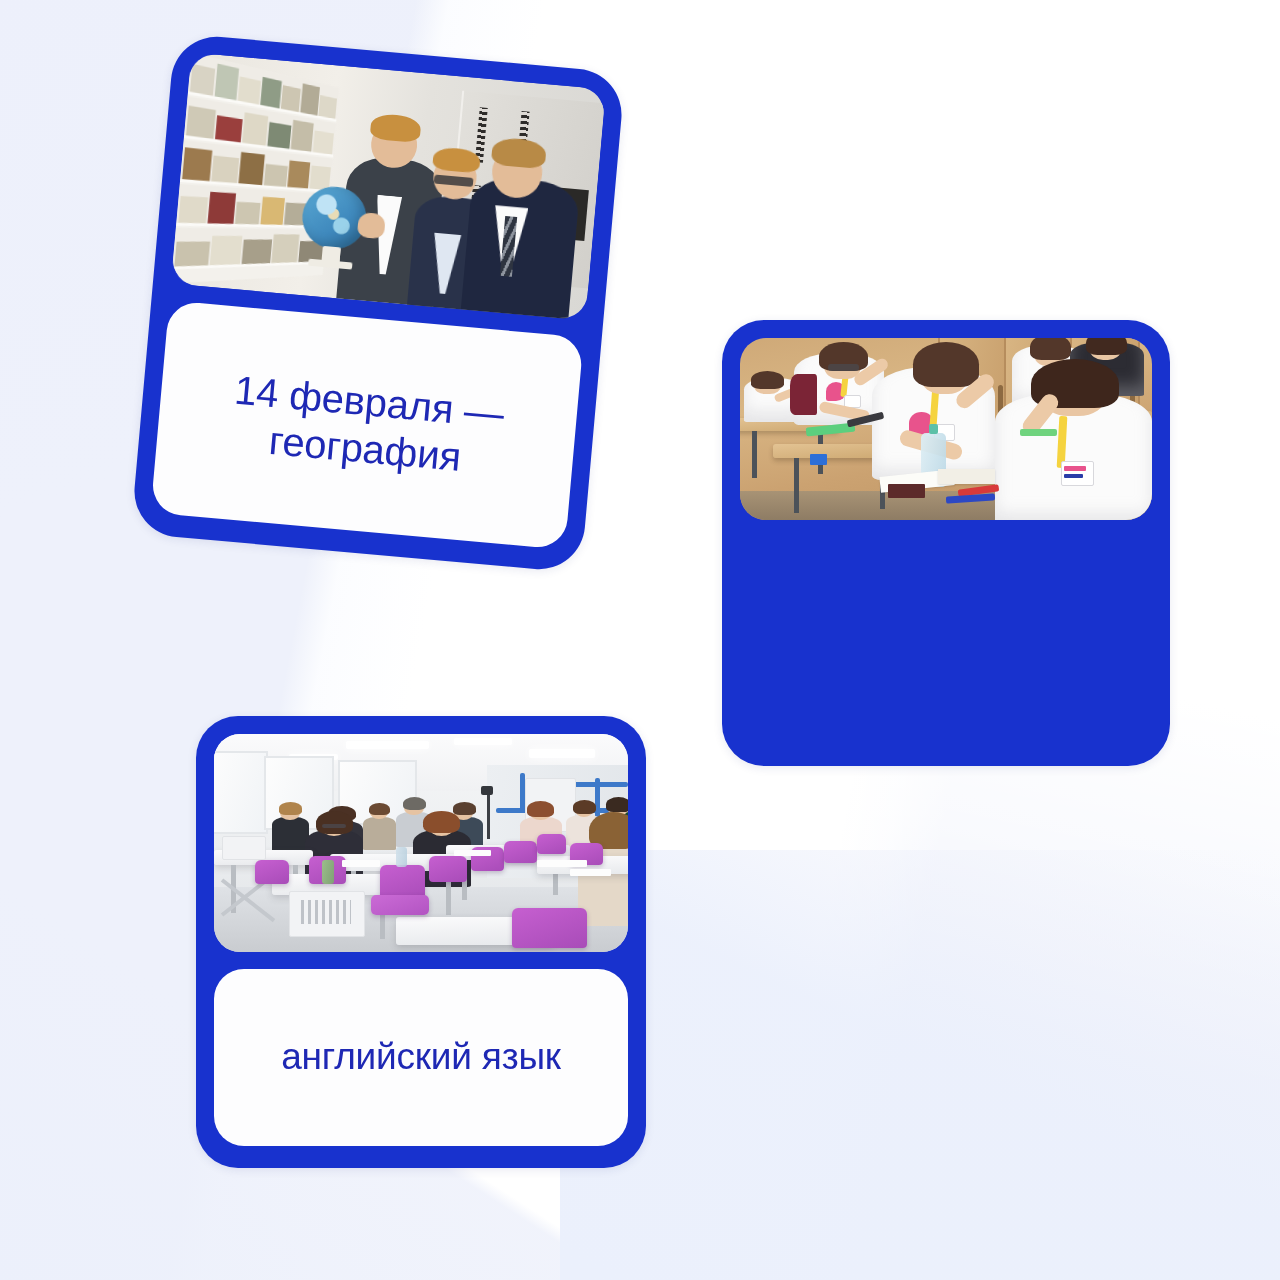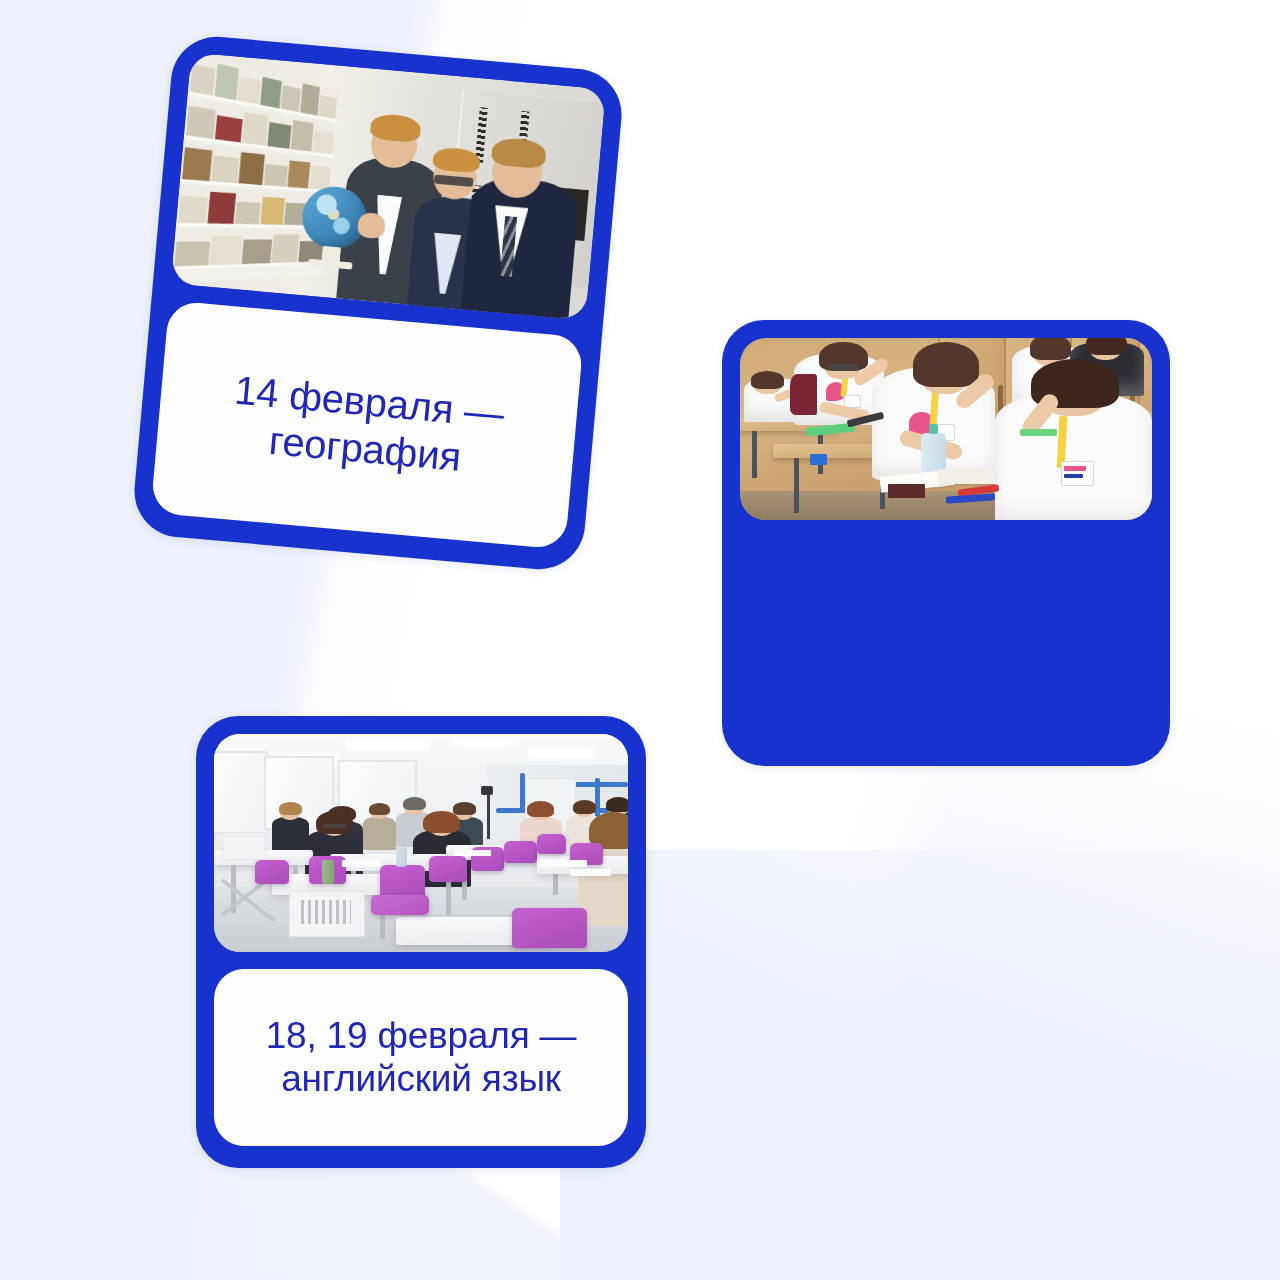--- a/index.html
+++ b/index.html
@@ -700,19 +700,18 @@
         <div class="clC-paper" style="left:31%; top:58%; width:9%; height:3%;"></div>
         <div class="clC-paper" style="left:58%; top:53%; width:9%; height:3%;"></div>
         <div class="clC-paper" style="left:78%; top:58%; width:12%; height:3%;"></div>
         <div class="clC-paper" style="left:86%; top:62%; width:10%; height:3%;"></div>
         <div class="clC-panel" style="left:2%; top:47%; width:10%; height:10%;"></div>
       </div>
     </div>
 
     <div class="card-caption">
       <div>
-        <span>18, 19 февраля —</span>
         <span>английский язык</span>
       </div>
     </div>
   </div>
 
 </div>
 
 </body></html>

